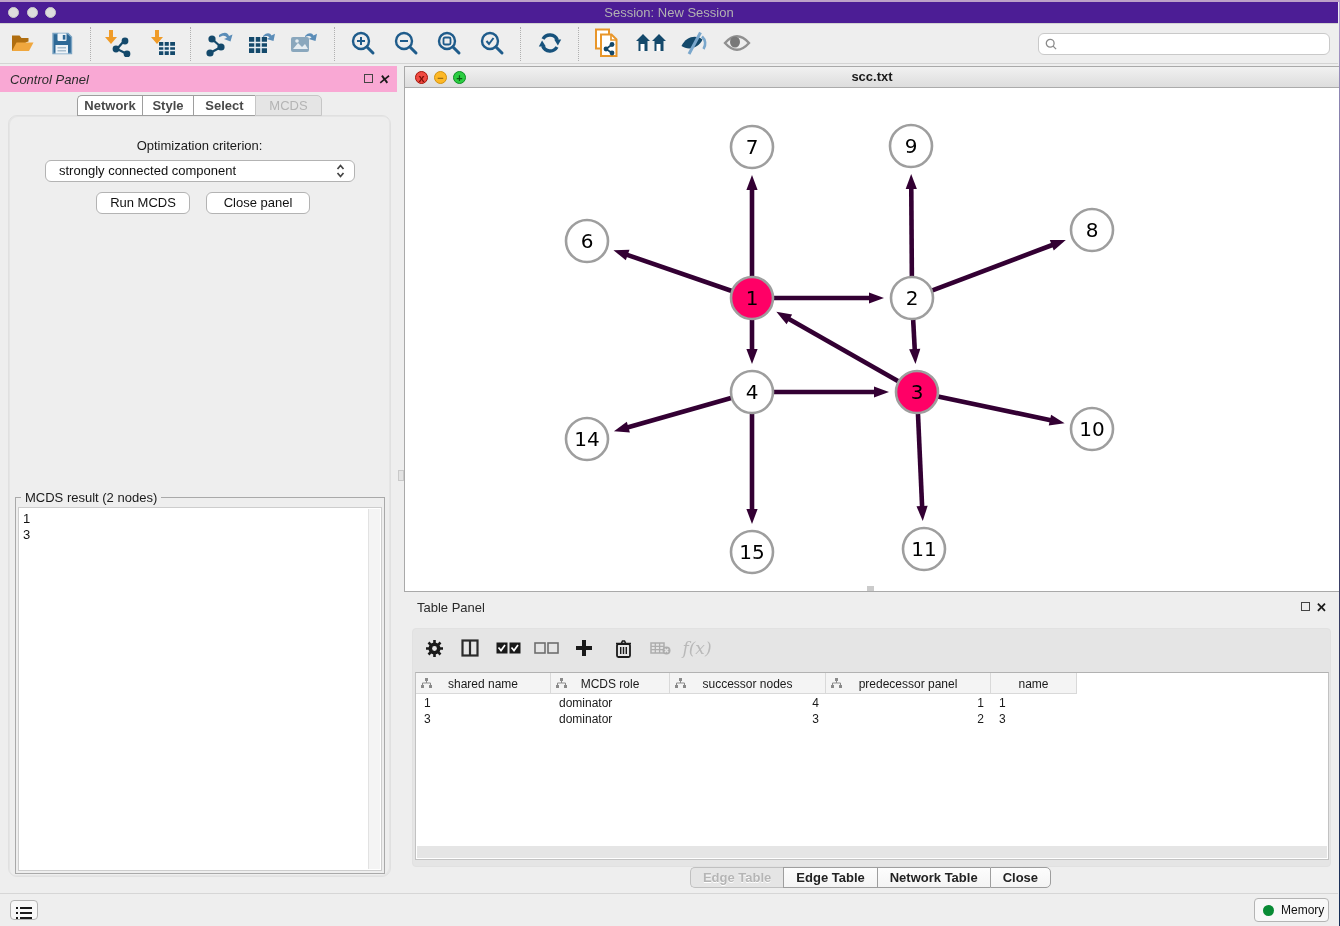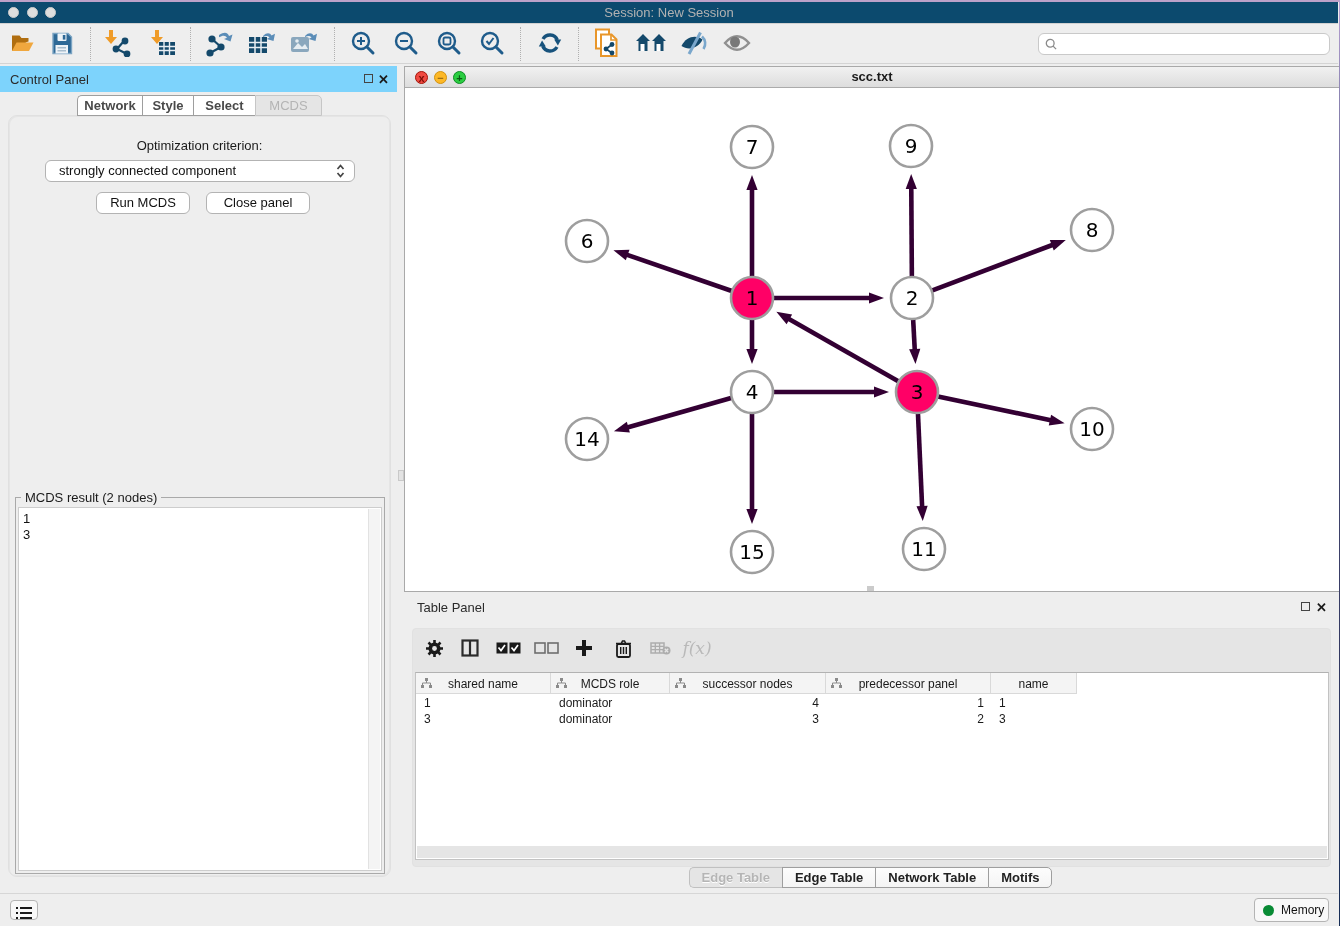--- a/index.html
+++ b/index.html
@@ -5,34 +5,34 @@
 * { margin:0; padding:0; box-sizing:border-box; }
 html,body { width:1340px; height:926px; overflow:hidden; font-family:"Liberation Sans",sans-serif; }
 body { background:#eeeeee; position:relative; }
 .abs { position:absolute; }
 
 
 #top-strip { left:0; top:0; width:1340px; height:2px; background:#bda1c8; }
 #right-strip { left:1339px; top:0; width:1px; height:926px; background:linear-gradient(#b8a0d3,#8e86b4 10%,#4f4f76 35%,#333962 70%,#162d57); z-index:50; }
 
 
-#titlebar { left:0; top:2px; width:1338px; height:22px; background:#0c4a6e; border-bottom:1px solid #d1d1d1; }
+#titlebar { left:0; top:2px; width:1338px; height:22px; background:#4c1d95; border-bottom:1px solid #d1d1d1; }
 #titlebar .title { width:100%; text-align:center; line-height:22px; font-size:13px; color:#b2b2b2; }
 .tl { position:absolute; top:5px; width:11px; height:11px; border-radius:50%; background:#dedede; border:1px solid #cacaca; }
 
 
 #toolbar { left:0; top:24px; width:1338px; height:40px; background:#eeeeee; border-bottom:1px solid #d4d4d4; }
 .tbi { position:absolute; top:5px; height:28px; display:flex; align-items:center; justify-content:center; }
 .tbsep { position:absolute; top:3px; height:34px; width:0; border-left:1px dotted #b0b0b0; }
 #search-box { position:absolute; left:1038px; top:9px; width:292px; height:22px; background:#fff; border:1px solid #c9c9c9; border-radius:6px; }
 #search-box svg { position:absolute; left:6px; top:4px; }
 
 
 #control-panel { left:0; top:66px; width:397px; height:820px; background:#eeeeee; }
-#cp-header { position:absolute; left:0; top:0; width:100%; height:26px; background:#7dd3fc; }
+#cp-header { position:absolute; left:0; top:0; width:100%; height:26px; background:#f9a8d4;font-style:italic; }
 #cp-header .t { position:absolute; left:10px; top:6px; font-size:13px; color:#2b2b2b; }
 .float-icon { position:absolute; width:9px; height:9px; border:1.5px solid #444; }
 .close-icon { position:absolute; font-size:13px; font-weight:bold; color:#1a1a1a; line-height:10px; }
 #cp-tabs { position:absolute; left:77px; top:29px; height:21px; display:flex; z-index:3; }
 .cp-tab { height:21px; text-align:center; background:#fff; border:1px solid #9e9e9e; border-right:none; font-size:13px; font-weight:bold; color:#494949; line-height:20px; }
 .cp-tab:nth-child(1){ width:65px; } .cp-tab:nth-child(2){ width:51px; } .cp-tab:nth-child(3){ width:62px; } .cp-tab:nth-child(4){ width:67px; }
 .cp-tab:first-child { border-radius:5px 0 0 0; }
 .cp-tab:last-child { border-right:1px solid #b9b9b9; border-radius:0 5px 0 0; }
 .cp-tab.sel { background:#e5e5e5; color:#b4b4b4; border-color:#c6c6c6; font-weight:normal; }
 #cp-inner { position:absolute; left:8px; top:49px; width:383px; height:762px; background:#eeeeee; border:1px solid #e0e0e0; border-radius:9px; box-shadow:inset 1px 1px 0 #e5e5e5, inset -1px -1px 0 #e5e5e5; }
@@ -478,21 +478,21 @@
           <div class="tp-cell" style="width: 165px; text-align: right; padding: 0px 7px 0px 0px;">2</div>
           <div class="tp-cell" style="width: 86px; text-align: left; padding: 0px 0px 0px 8px;">3</div>
         </div>
       </div>
     <div id="tp-scrollstrip"></div>
   </div>
   <div id="tp-tabs">
       <div class="tp-tab sel">Edge Table</div>
       <div class="tp-tab">Edge Table</div>
       <div class="tp-tab">Network Table</div>
-      <div class="tp-tab">Motifs</div>
+      <div class="tp-tab">Close</div>
     </div>
 </div>
 
 <div id="statusbar" class="abs">
   <div id="list-button">
     <svg width="16" height="14" viewBox="0 0 16 14" style="margin:5px 0 0 5px;">
         <g fill="#1a1a1a">
           <rect x="0" y="1" width="2" height="2"></rect>
           <rect x="4" y="1" width="12" height="2"></rect>
           <rect x="0" y="6" width="2" height="2"></rect>

